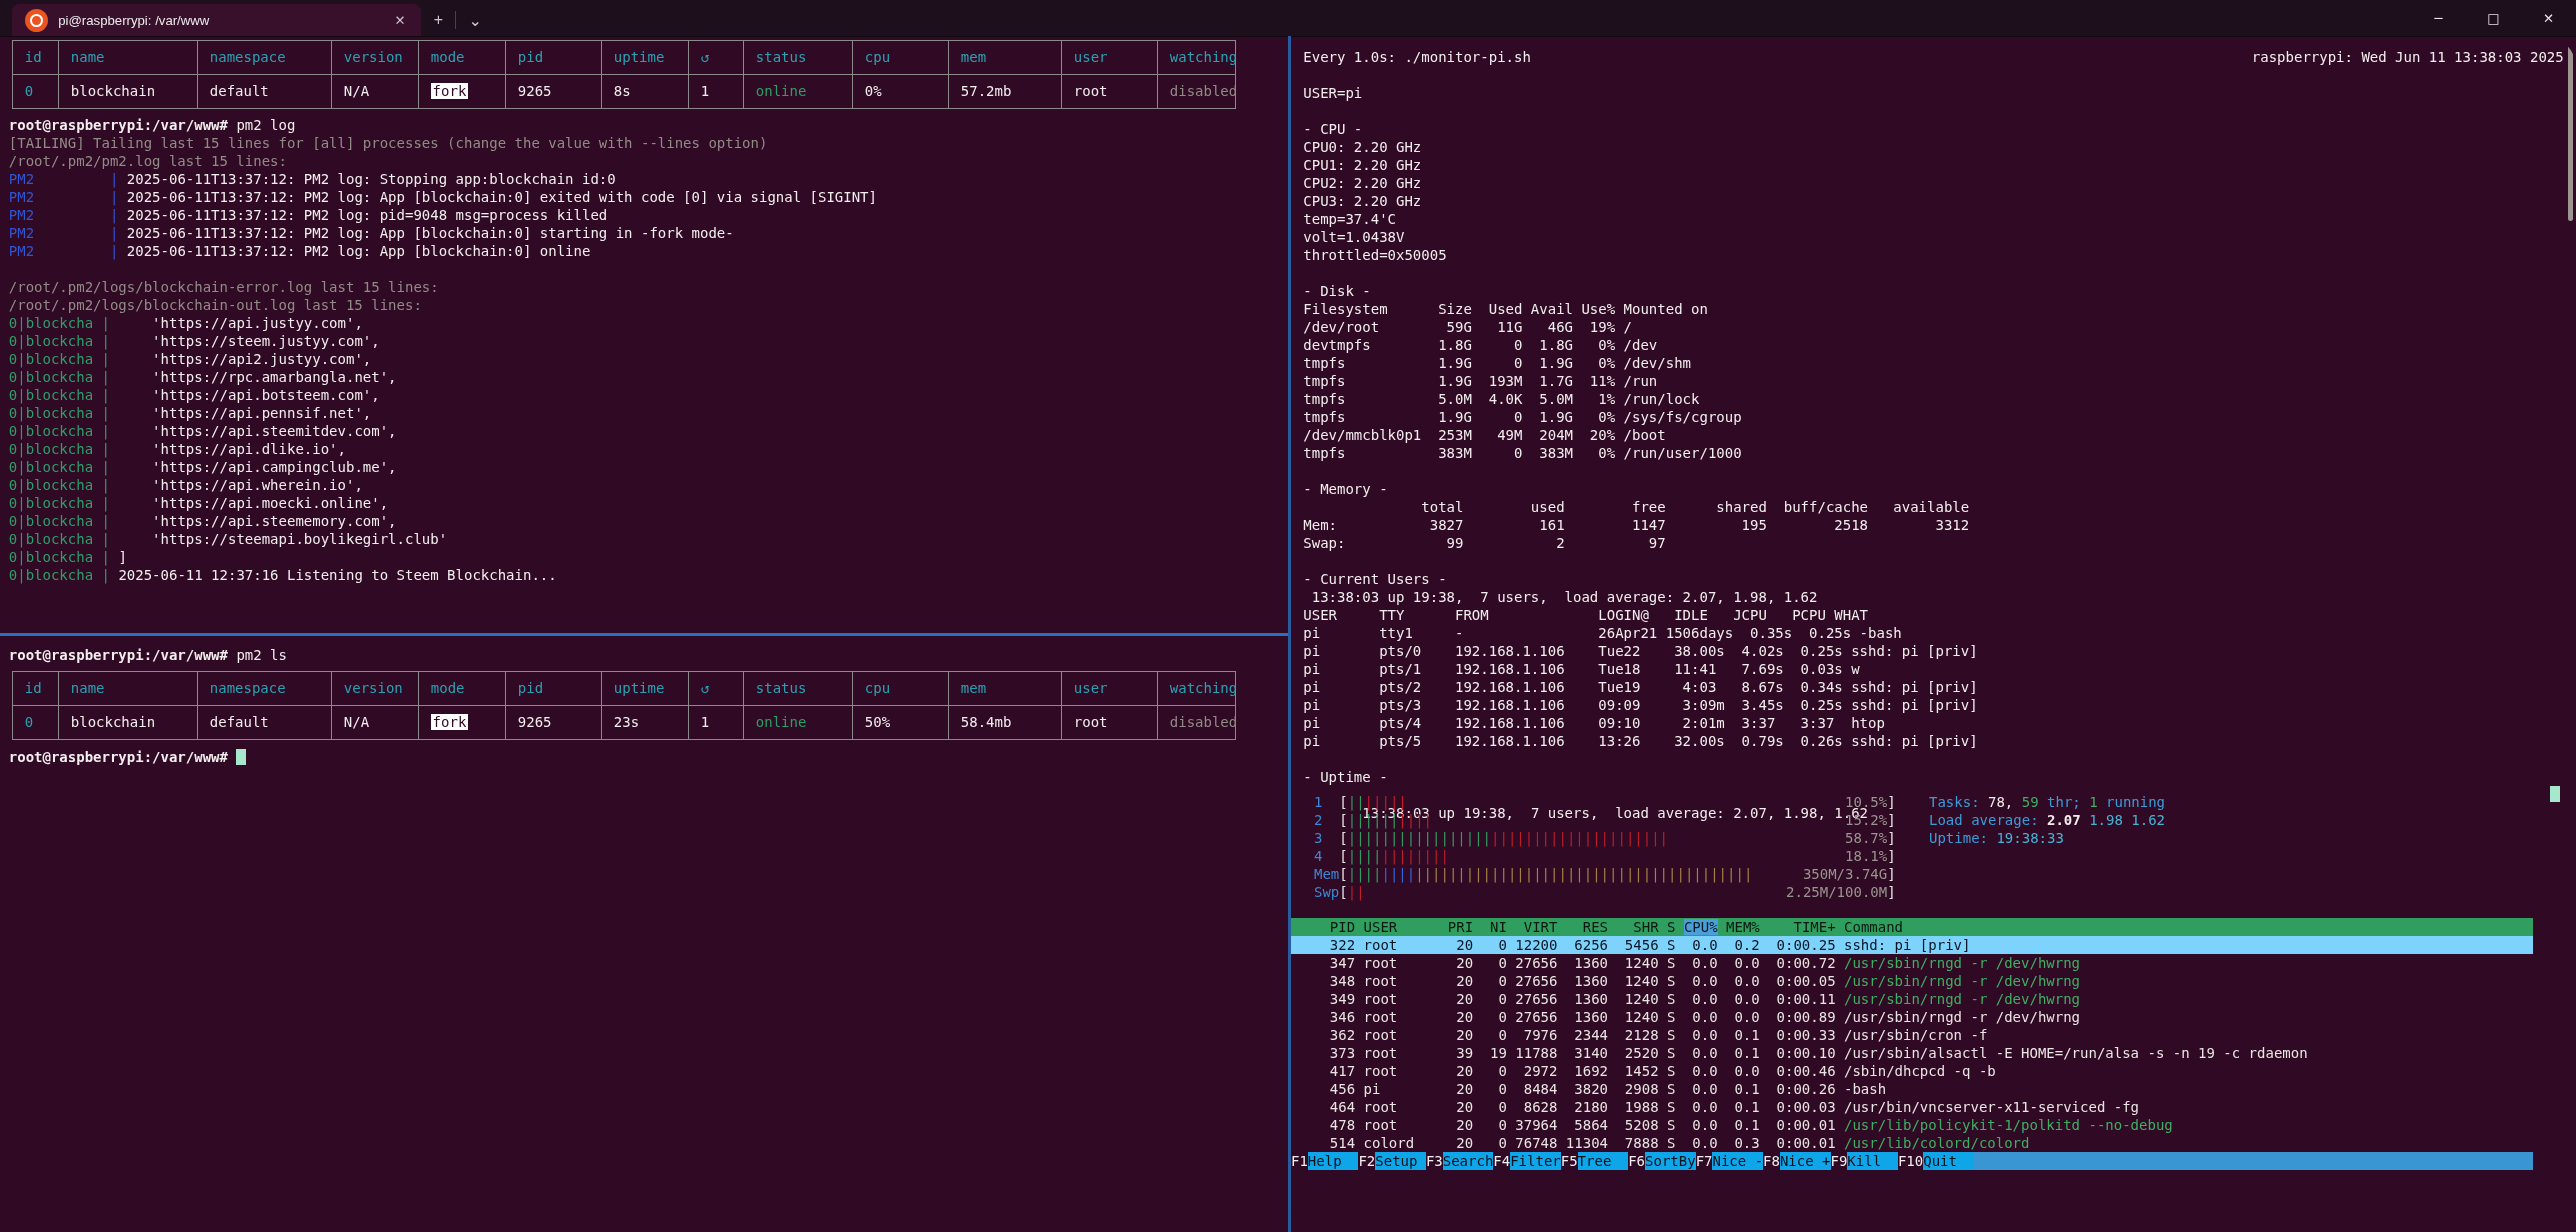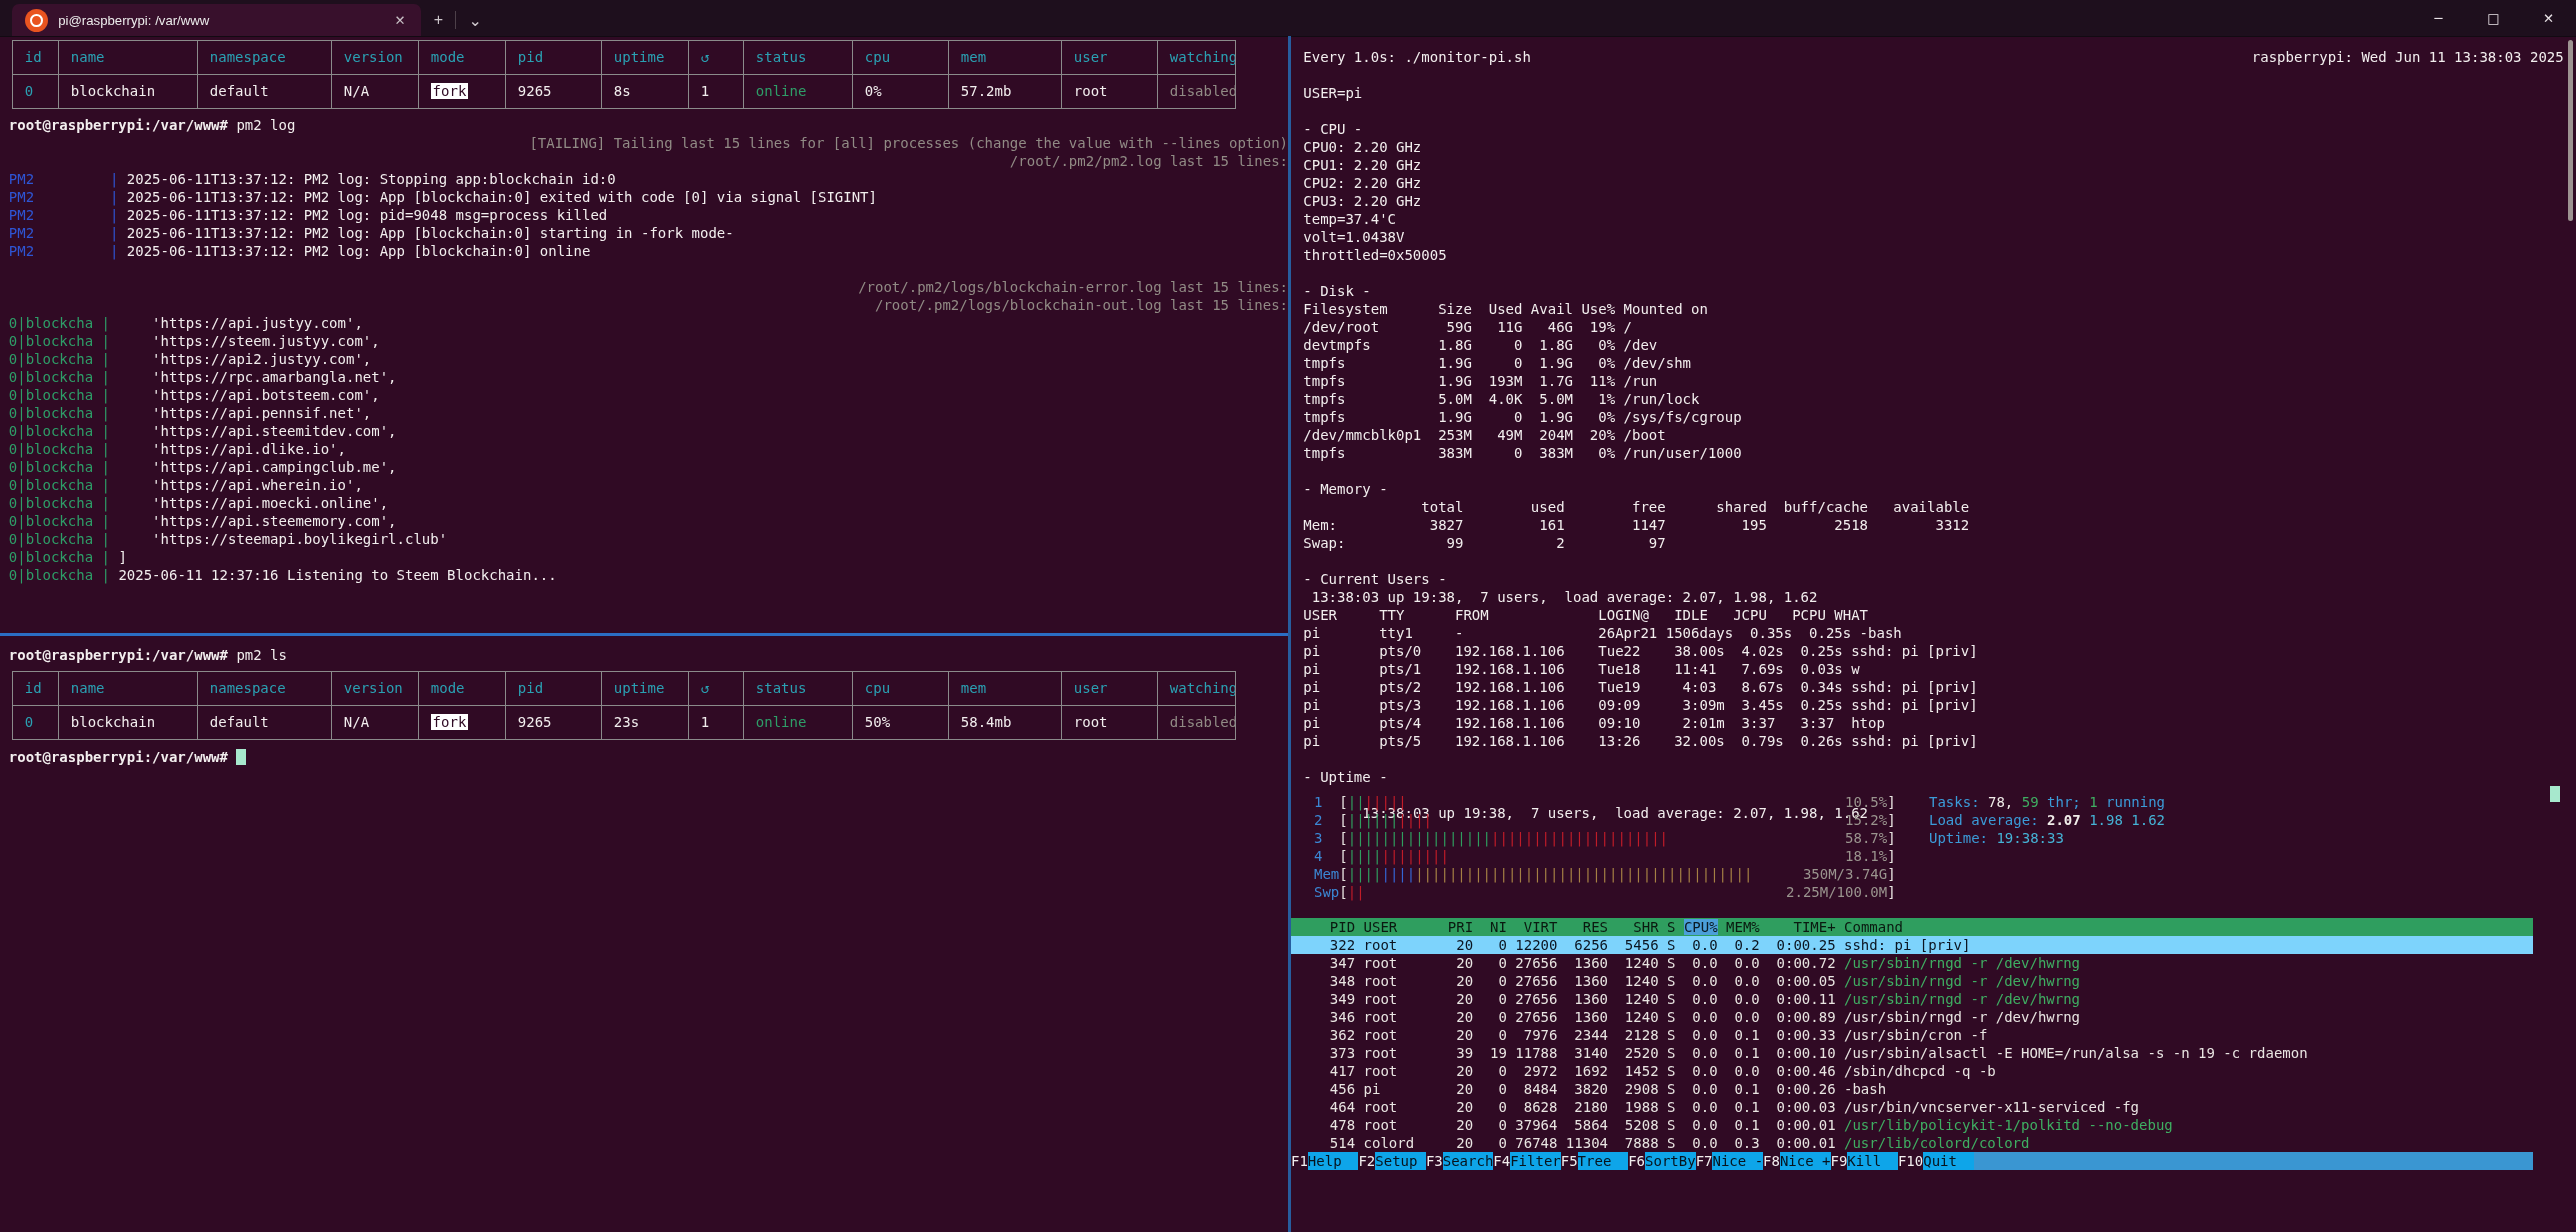--- a/index.html
+++ b/index.html
@@ -19,27 +19,27 @@
   .tb-btn{color:#cdc6cb;font-family:"Liberation Sans",sans-serif;font-size:16px;padding:0 12.3px;height:32px;
        display:flex;align-items:center;cursor:pointer;}
   .tb-sep{width:0.9px;height:17.6px;background:#4d4049;margin-bottom:7px;}
   .win-controls{margin-left:auto;display:flex;height:36px;align-items:stretch;}
   .win-btn{width:55px;display:flex;align-items:center;justify-content:center;color:#e8e2e6;
        font-family:"DejaVu Sans",sans-serif;font-size:13.2px;cursor:pointer;}
   
   .pane{position:absolute;background:#300a24;overflow:hidden;}
   #pane-left-top{left:0;top:37px;width:1288px;height:596px;}
   #pane-left-bottom{left:0;top:635px;width:1288px;height:597px;}
-  #pane-right{left:1291px;top:37px;width:1285px;height:1195px;}
+  #pane-right{left:1291px;top:37px;width:1285px;height:1195px;border-radius:30px;}
   .divider-h{position:absolute;left:0;top:633px;width:1288px;height:2.6px;background:#2b6ec4;}
   .divider-v{position:absolute;left:1288px;top:36px;width:2.6px;height:1196px;background:#275d9e;}
   
   .line{height:18px;line-height:18px;white-space:pre;}
   .bold{font-weight:bold;}
-  .c-gray{color:#918b85;text-align:right;}
+  .c-gray{color:#918b85;}
   .c-cyan{color:#2aa1b3;}
   .c-green{color:#2e9e68;}
   .c-blue{color:#2e55d4;}
   .cursor{display:inline-block;width:9.7px;height:16px;background:#a7e8cd;vertical-align:text-bottom;}
   
   .pm2-table{border-collapse:collapse;table-layout:fixed;width:1223px;margin:2.6px 0 0 12.3px;padding-left:40px;}
   .pm2-table th,.pm2-table td{border:0.9px solid #8b8b8b;height:33px;padding:0 0 0 11.5px;
        text-align:left;font-weight:normal;font-size:14px;white-space:nowrap;overflow:hidden;}
   .pm2-table th{color:#2aa1b3;}
   .mode-hl{background:#ffffff;color:#300a24;padding:0 1.8px;}

